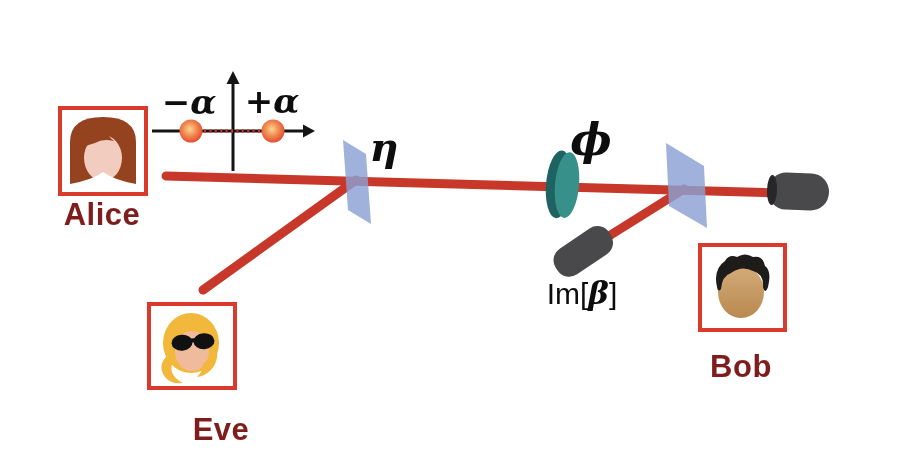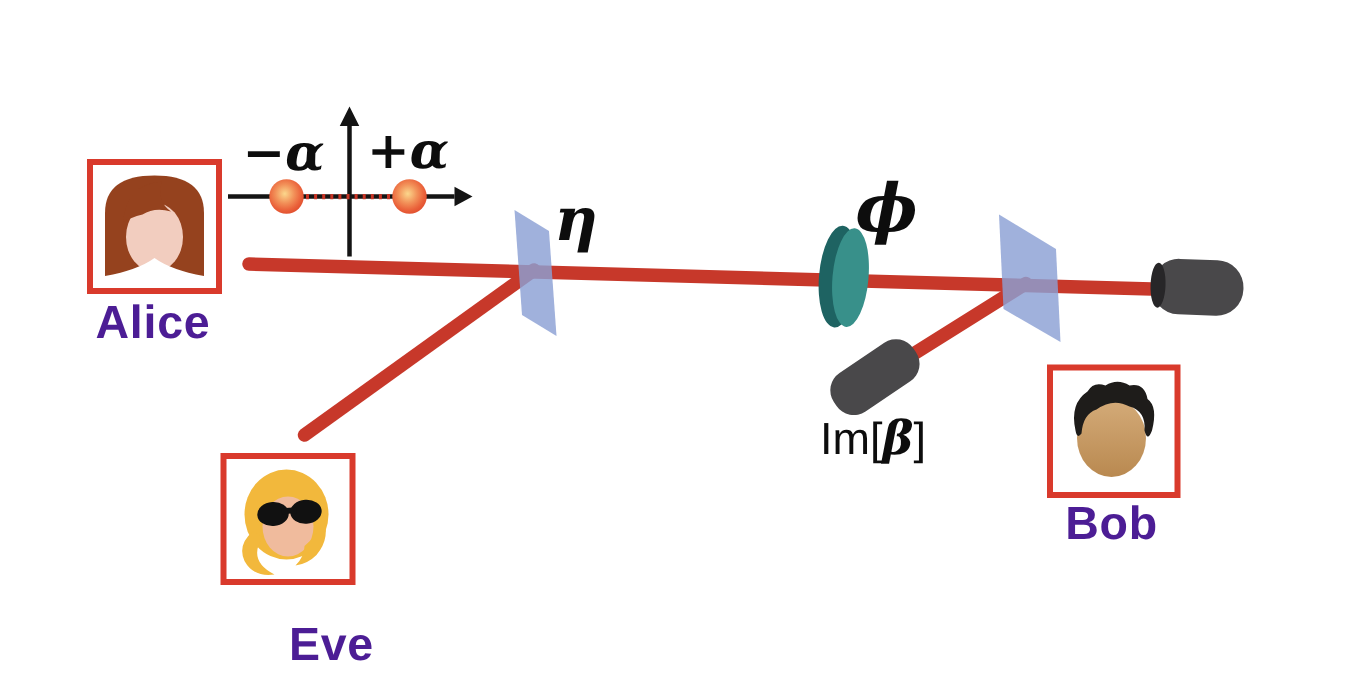--- a/index.html
+++ b/index.html
@@ -10,21 +10,21 @@
   .scene { position:absolute; left:0; top:0; }
 
   
   .person {
     position:absolute; box-sizing:border-box;
     border:4px solid #d93a2c; background:#ffffff;
   }
   .person svg { display:block; width:100%; height:100%; }
   .person-label {
     position:absolute; transform:translateX(-50%);
-    font-weight:bold; font-size:31px; color:#4c1d95; line-height:1;
+    font-weight:bold; font-size:31px; color:#7f1d1d; line-height:1;
     letter-spacing:0.5px; white-space:nowrap;
   }
 
   
   .math {
     position:absolute; transform:translate(-50%,-50%);
     color:#0d0d0d; white-space:nowrap; line-height:1;
   }
   .math .greek { font-family:"DejaVu Serif", serif; font-style:italic; font-weight:bold; }
   .math .sign  { font-family:"DejaVu Serif", serif; font-weight:bold; }
@@ -112,21 +112,21 @@
   </div>
   <div class="person-label" style="left:193px; top:414px;margin-left:28px;">Eve</div>
 
   <div class="person" style="left:698px; top:243px; width:89px; height:89px;">
     <svg viewBox="0 0 81 81">
       <ellipse cx="39" cy="45" rx="23" ry="26" fill="url(#bobFace)"></ellipse>
       <path d="M15,40 Q11,22 23,14 Q27,7 35,10 Q43,5 51,10 Q61,8 63,19 Q70,24 66,40
                Q63,48 61,40 Q62,27 51,24 Q40,18 29,26 Q20,29 19,42 Q16,46 15,40 Z" fill="#1e1c1a"></path>
     </svg>
   </div>
-  <div class="person-label" style="left:741px; top:333px;">Bob</div>
+  <div class="person-label" style="left:741px; top:351px;">Bob</div>
 
   <div class="math alpha-label" style="left:189px; top:102px;">
     <span class="sign">−</span><span class="greek">α</span>
   </div>
   <div class="math alpha-label" style="left:272px; top:101px;">
     <span class="sign">+</span><span class="greek">α</span>
   </div>
   <div class="math eta-label" style="left:384px; top:147px;">
     <span class="greek">η</span>
   </div>

